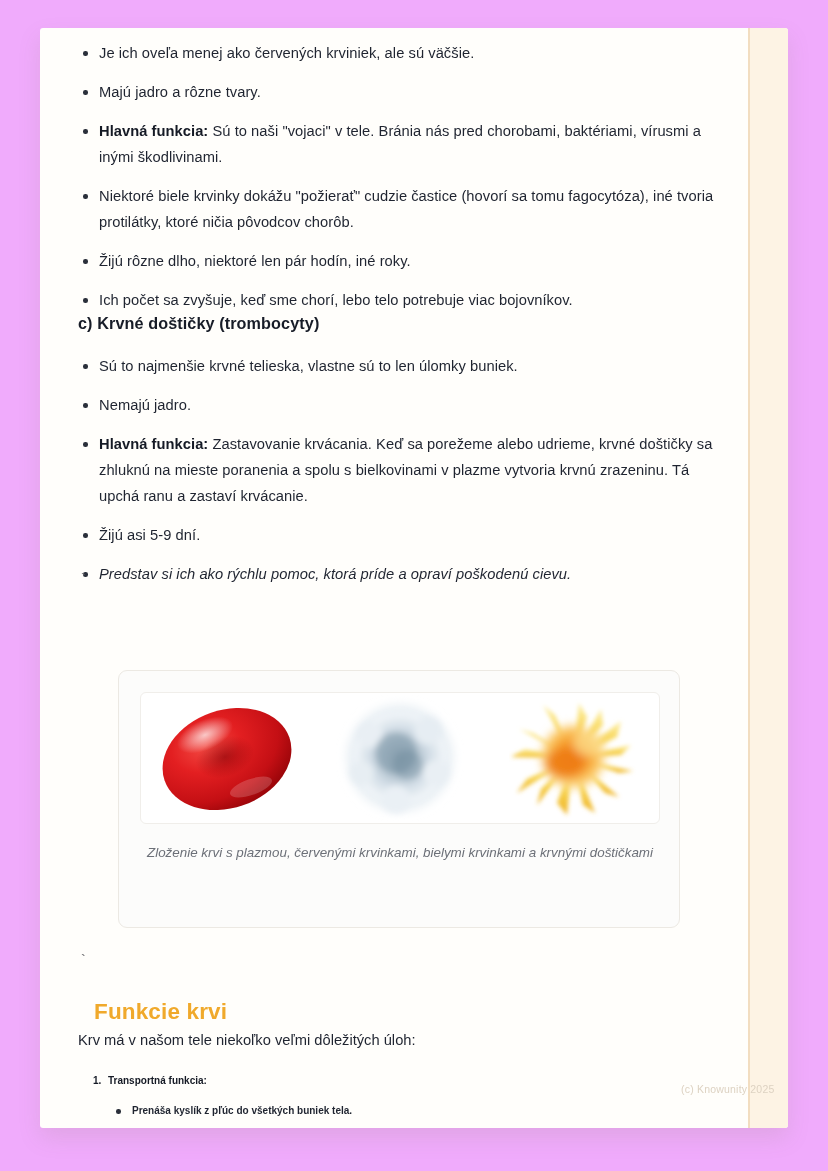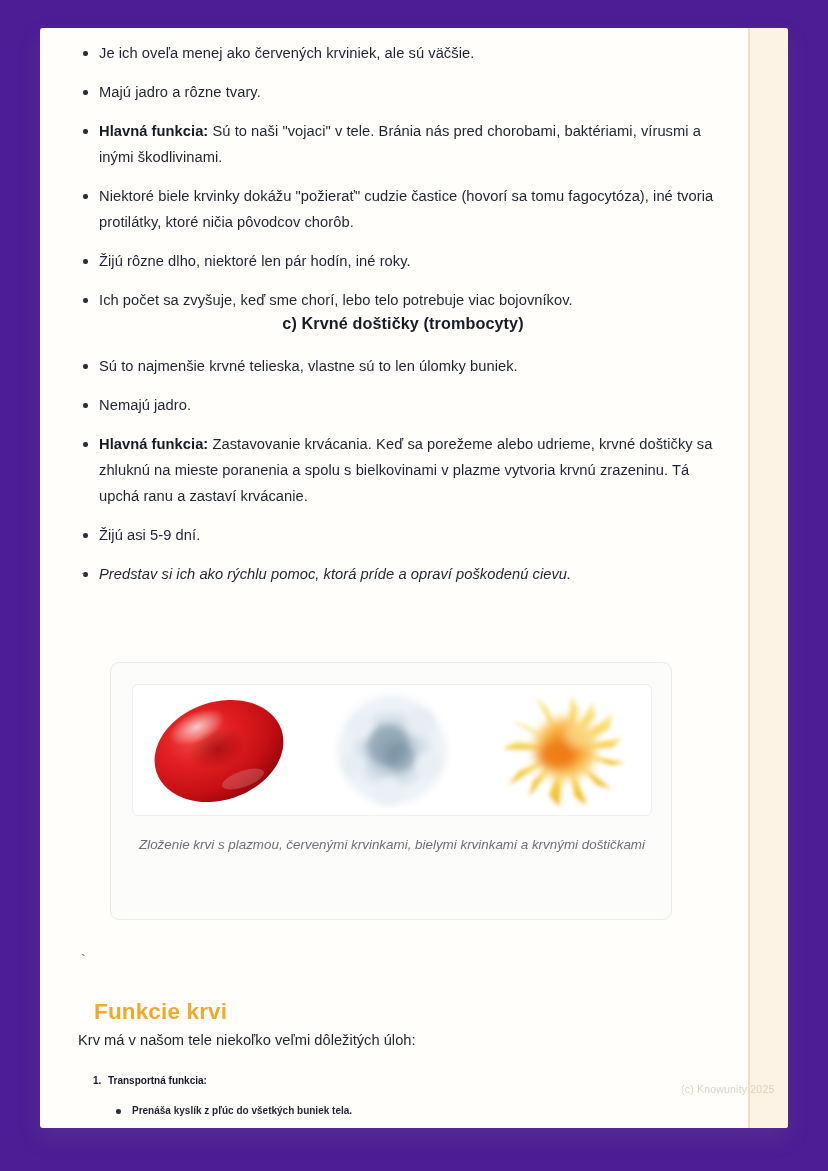--- a/index.html
+++ b/index.html
@@ -13,21 +13,21 @@
     font-family: "Liberation Sans", sans-serif;
     overflow: hidden;
     position: relative;
   }
 
   #page {
     position: absolute;
     left: 0; top: 0;
     width: 828px;
     height: 1171px;
-    background: #4c1d95;
+    background: #f0abfc;
   }
 
   
   #sheet {
     position: absolute;
     left: 40px;
     top: 28px;
     width: 748px;
     height: 1100px;
     background: #fffefb;
@@ -243,37 +243,37 @@
         <ul class="bullets">
           <li><span>Je ich oveľa menej ako červených krviniek, ale sú väčšie.</span></li>
           <li><span>Majú jadro a rôzne tvary.</span></li>
           <li><span class="bold-lead">Hlavná funkcia:</span><span> Sú to naši "vojaci" v tele. Bránia nás pred chorobami, baktériami, vírusmi a inými škodlivinami.</span></li>
           <li><span>Niektoré biele krvinky dokážu "požierať" cudzie častice (hovorí sa tomu fagocytóza), iné tvoria protilátky, ktoré ničia pôvodcov chorôb.</span></li>
           <li><span>Žijú rôzne dlho, niektoré len pár hodín, iné roky.</span></li>
           <li><span>Ich počet sa zvyšuje, keď sme chorí, lebo telo potrebuje viac bojovníkov.</span></li>
         </ul>
       </div>
 
-      <div class="block" style="top:283px; left:38px;text-align:center;">
+      <div class="block" style="top:283px; left:38px;">
         <h3 class="sub-heading">c) Krvné doštičky (trombocyty)</h3>
       </div>
 
       <div class="block" style="top:325px;">
         <ul class="bullets">
           <li><span>Sú to najmenšie krvné telieska, vlastne sú to len úlomky buniek.</span></li>
           <li><span>Nemajú jadro.</span></li>
           <li><span class="bold-lead">Hlavná funkcia:</span><span> Zastavovanie krvácania. Keď sa porežeme alebo udrieme, krvné doštičky sa zhluknú na mieste poranenia a spolu s bielkovinami v plazme vytvoria krvnú zrazeninu. Tá upchá ranu a zastaví krvácanie.</span></li>
           <li><span>Žijú asi 5-9 dní.</span></li>
           <li class="italic-note"><span>Predstav si ich ako rýchlu pomoc, ktorá príde a opraví poškodenú cievu.</span></li>
         </ul>
       </div>
 
       <div class="block tick-mark" style="top:545px; left:39px;">`</div>
 
-      <figure id="figure-card" style="margin:0;">
+      <figure id="figure-card" style="margin:8px;">
         <div id="figure-inner">
 
           <div class="cell-slot">
             <svg width="148" height="118" viewBox="0 0 148 118">
               <defs>
                 <radialGradient id="rbcGrad" cx="38%" cy="30%" r="78%">
                   <stop offset="0%" stop-color="#f34b44"></stop>
                   <stop offset="34%" stop-color="#e31f21"></stop>
                   <stop offset="72%" stop-color="#c40f14"></stop>
                   <stop offset="100%" stop-color="#8d0206"></stop>

